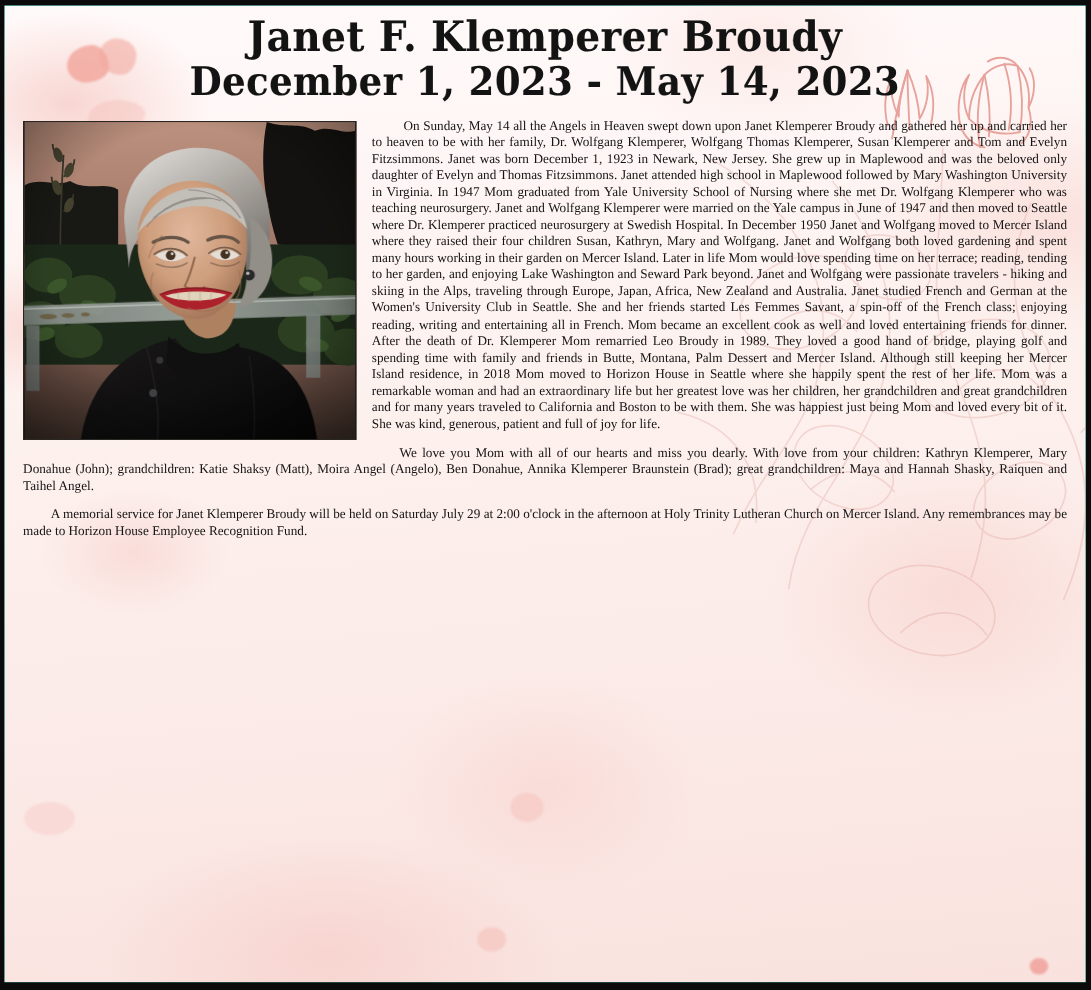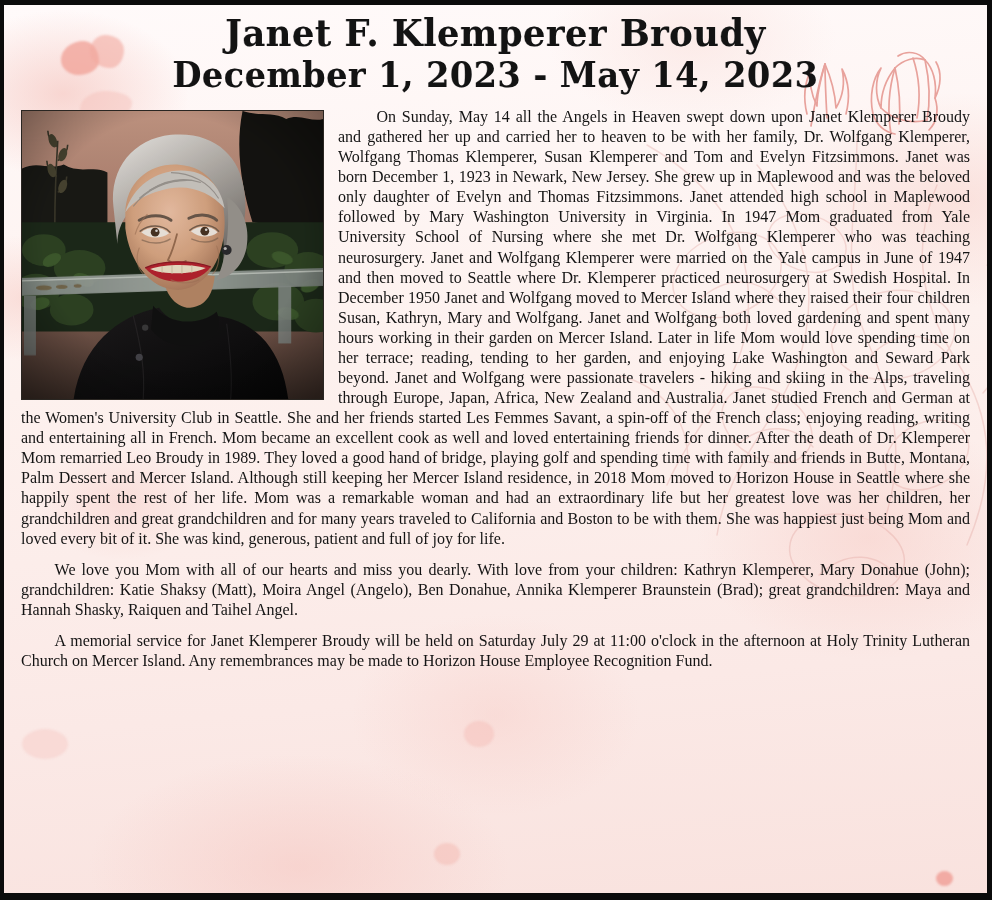--- a/index.html
+++ b/index.html
@@ -110,21 +110,21 @@
   }
   .deceased-name { font-size: 38px; }
   .life-dates    { font-size: 36px; margin-top: 3px; }
 
   
   .article {
     position: relative;
     z-index: 3;
     padding: 14px 17px 0 17px;
     color: #141414;
-    font-size: 16px;
+    font-size: 12px;
     line-height: 1.255;
     text-align: justify;
     text-justify: inter-word;
     hyphens: none;
   }
   .portrait-frame {
     float: left;
     width: 303px;
     height: 290px;
     margin: 3px 14px 4px 0;
@@ -353,16 +353,16 @@
         <radialGradient id="vig" cx="50%" cy="45%" r="72%">
           <stop offset="60%" stop-color="#000" stop-opacity="0"></stop>
           <stop offset="100%" stop-color="#000" stop-opacity="0.45"></stop>
         </radialGradient>
         <rect width="303" height="290" fill="url(#vig)"></rect>
       </svg>
     </figure>
 
     <p class="lead">On Sunday, May 14 all the Angels in Heaven swept down upon Janet Klemperer Broudy and gathered her up and carried her to heaven to be with her family, Dr. Wolfgang Klemperer, Wolfgang Thomas Klemperer, Susan Klemperer and Tom and Evelyn Fitzsimmons. Janet was born December 1, 1923 in Newark, New Jersey. She grew up in Maplewood and was the beloved only daughter of Evelyn and Thomas Fitzsimmons. Janet attended high school in Maplewood followed by Mary Washington University in Virginia. In 1947 Mom graduated from Yale University School of Nursing where she met Dr. Wolfgang Klemperer who was teaching neurosurgery. Janet and Wolfgang Klemperer were married on the Yale campus in June of 1947 and then moved to Seattle where Dr. Klemperer practiced neurosurgery at Swedish Hospital. In December 1950 Janet and Wolfgang moved to Mercer Island where they raised their four children Susan, Kathryn, Mary and Wolfgang. Janet and Wolfgang both loved gardening and spent many hours working in their garden on Mercer Island. Later in life Mom would love spending time on her terrace; reading, tending to her garden, and enjoying Lake Washington and Seward Park beyond. Janet and Wolfgang were passionate travelers - hiking and skiing in the Alps, traveling through Europe, Japan, Africa, New Zealand and Australia. Janet studied French and German at the Women's University Club in Seattle. She and her friends started Les Femmes Savant, a spin-off of the French class; enjoying reading, writing and entertaining all in French. Mom became an excellent cook as well and loved entertaining friends for dinner. After the death of Dr. Klemperer Mom remarried Leo Broudy in 1989. They loved a good hand of bridge, playing golf and spending time with family and friends in Butte, Montana, Palm Dessert and Mercer Island. Although still keeping her Mercer Island residence, in 2018 Mom moved to Horizon House in Seattle where she happily spent the rest of her life. Mom was a remarkable woman and had an extraordinary life but her greatest love was her children, her grandchildren and great grandchildren and for many years traveled to California and Boston to be with them. She was happiest just being Mom and loved every bit of it. She was kind, generous, patient and full of joy for life.</p>
     <p>We love you Mom with all of our hearts and miss you dearly. With love from your children: Kathryn Klemperer, Mary Donahue (John); grandchildren: Katie Shaksy (Matt), Moira Angel (Angelo), Ben Donahue, Annika Klemperer Braunstein (Brad); great grandchildren: Maya and Hannah Shasky, Raiquen and Taihel Angel.</p>
-    <p>A memorial service for Janet Klemperer Broudy will be held on Saturday July 29 at 11:00 o'clock in the afternoon at Holy Trinity Lutheran Church on Mercer Island. Any remembrances may be made to Horizon House Employee Recognition Fund.</p>
+    <p>A memorial service for Janet Klemperer Broudy will be held on Saturday July 29 at 2:00 o'clock in the afternoon at Holy Trinity Lutheran Church on Mercer Island. Any remembrances may be made to Horizon House Employee Recognition Fund.</p>
   </div>
 
 </div>
 
 </body></html>

